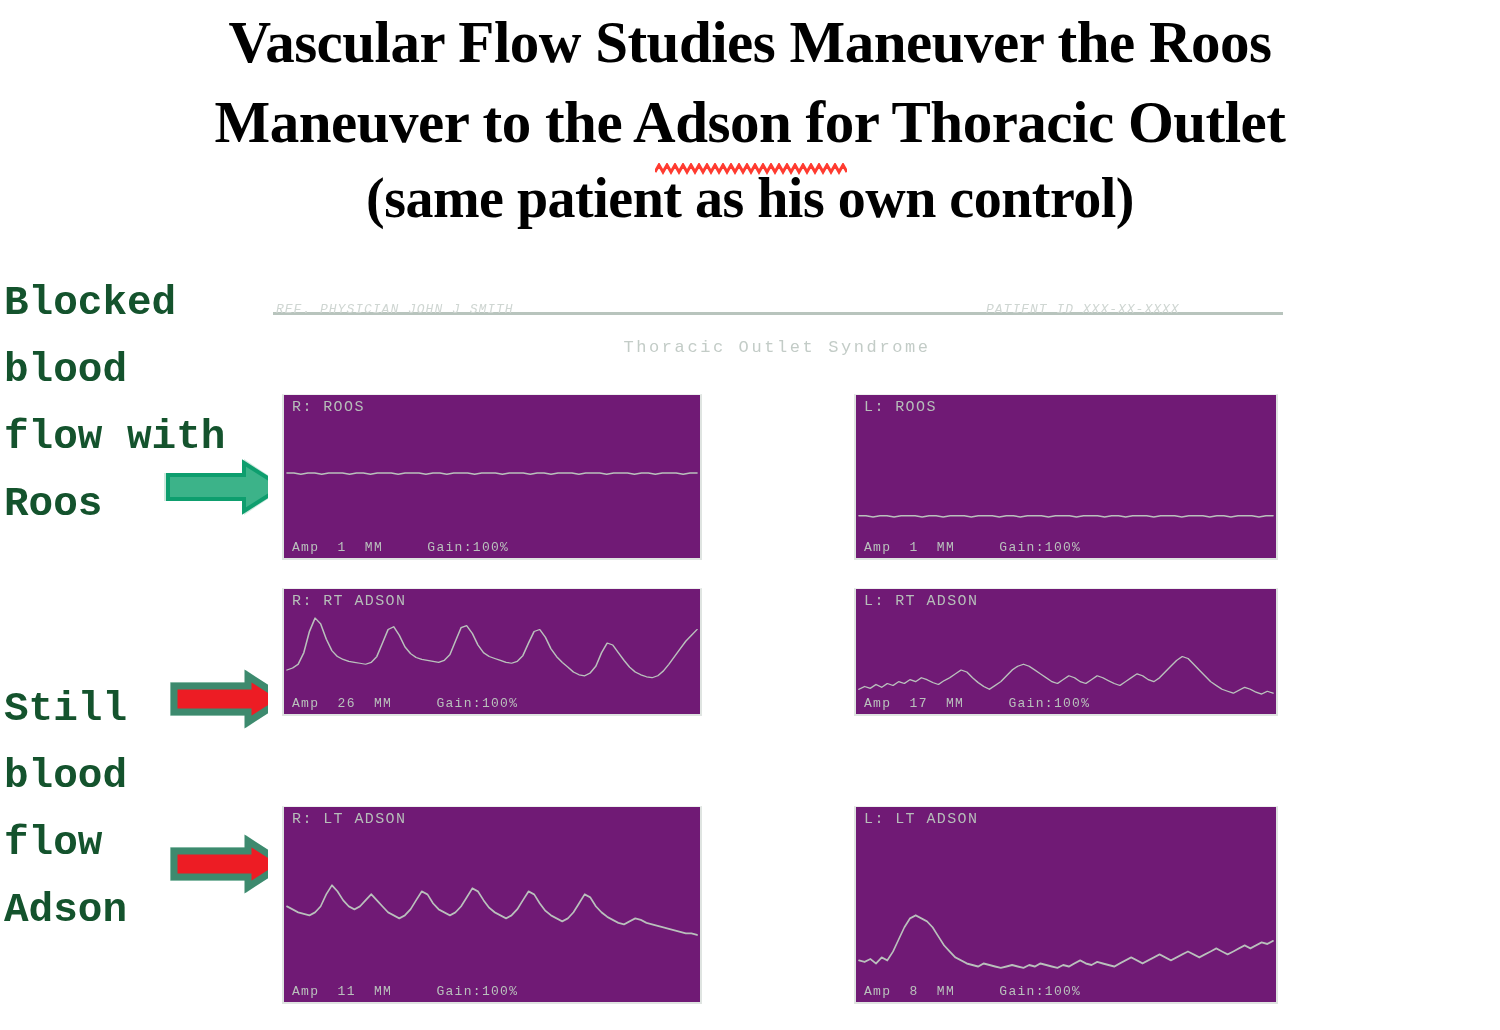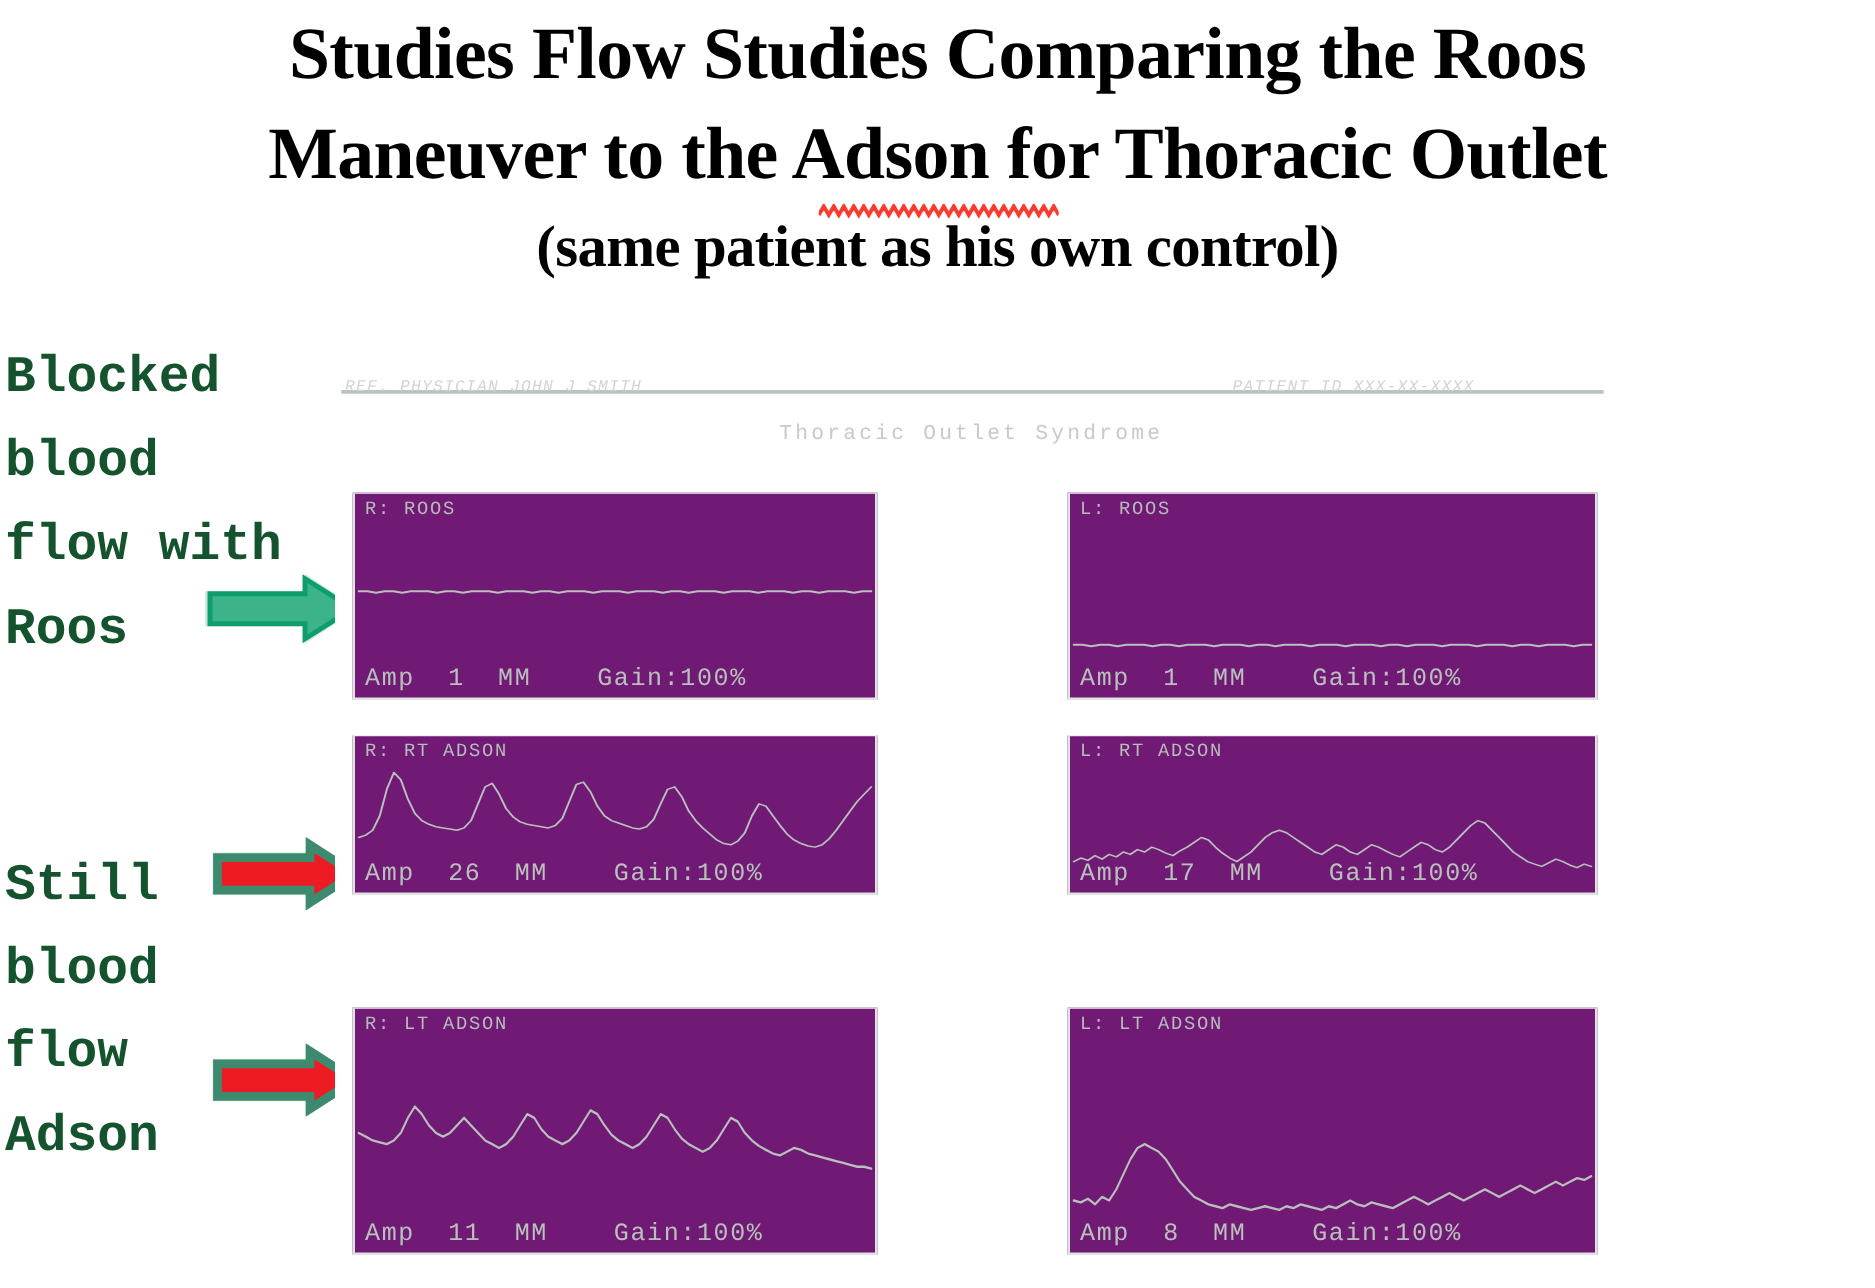--- a/index.html
+++ b/index.html
@@ -22,21 +22,21 @@
     font-family:"Liberation Serif", serif;
     font-weight:bold;
     font-size:59px;
     line-height:80px;
     letter-spacing:-0.5px;
     color:#000000;
     white-space:nowrap;
   }
   .title-line.l1{ font-size:59px; }
   .title-line.l2{ font-size:59px; position:relative; }
-  .title-line.l3{ font-size:47px; line-height:72px; }
+  .title-line.l3{ font-size:56px; line-height:72px; }
 
   
   #spell-squiggle{
     position:absolute;
     left:655px;
     top:163px;
     width:192px;
     height:12px;
   }
 
@@ -117,39 +117,39 @@
     font-size:15px;
     letter-spacing:1.4px;
     color:#b6bdb9;
     white-space:nowrap;
     z-index:3;
   }
   .panel-footer{
     position:absolute;
     left:8px; bottom:3px;
     font-family:"Liberation Mono", monospace;
-    font-size:20px;
+    font-size:13px;
     letter-spacing:1.3px;
     color:#b9c0bc;
     white-space:nowrap;
     z-index:3;
   }
   .panel-footer .gap{ display:inline-block; width:26px; }
   .trace{
     position:absolute;
     left:0; top:0;
     width:100%; height:100%;
     z-index:2;
   }
 </style>
 </head>
 <body>
 
 <div id="title-block">
-  <div class="title-line l1">Studies Flow Studies Comparing the Roos</div>
+  <div class="title-line l1">Vascular Flow Studies Maneuver the Roos</div>
   <div class="title-line l2">Maneuver to the Adson for Thoracic Outlet</div>
   <div class="title-line l3">(same patient as his own control)</div>
 </div>
 
 <svg id="spell-squiggle" viewBox="0 0 192 12" preserveAspectRatio="none">
   <path d="M0 9 L4 2 L8 9 L12 2 L16 9 L20 2 L24 9 L28 2 L32 9 L36 2 L40 9 L44 2 L48 9 L52 2 L56 9 L60 2 L64 9 L68 2 L72 9 L76 2 L80 9 L84 2 L88 9 L92 2 L96 9 L100 2 L104 9 L108 2 L112 9 L116 2 L120 9 L124 2 L128 9 L132 2 L136 9 L140 2 L144 9 L148 2 L152 9 L156 2 L160 9 L164 2 L168 9 L172 2 L176 9 L180 2 L184 9 L188 2 L192 9" fill="none" stroke="#FF3B30" stroke-width="3"></path>
 </svg>
 
 <div class="annot" id="annot-blocked">
   <div>Blocked</div>

